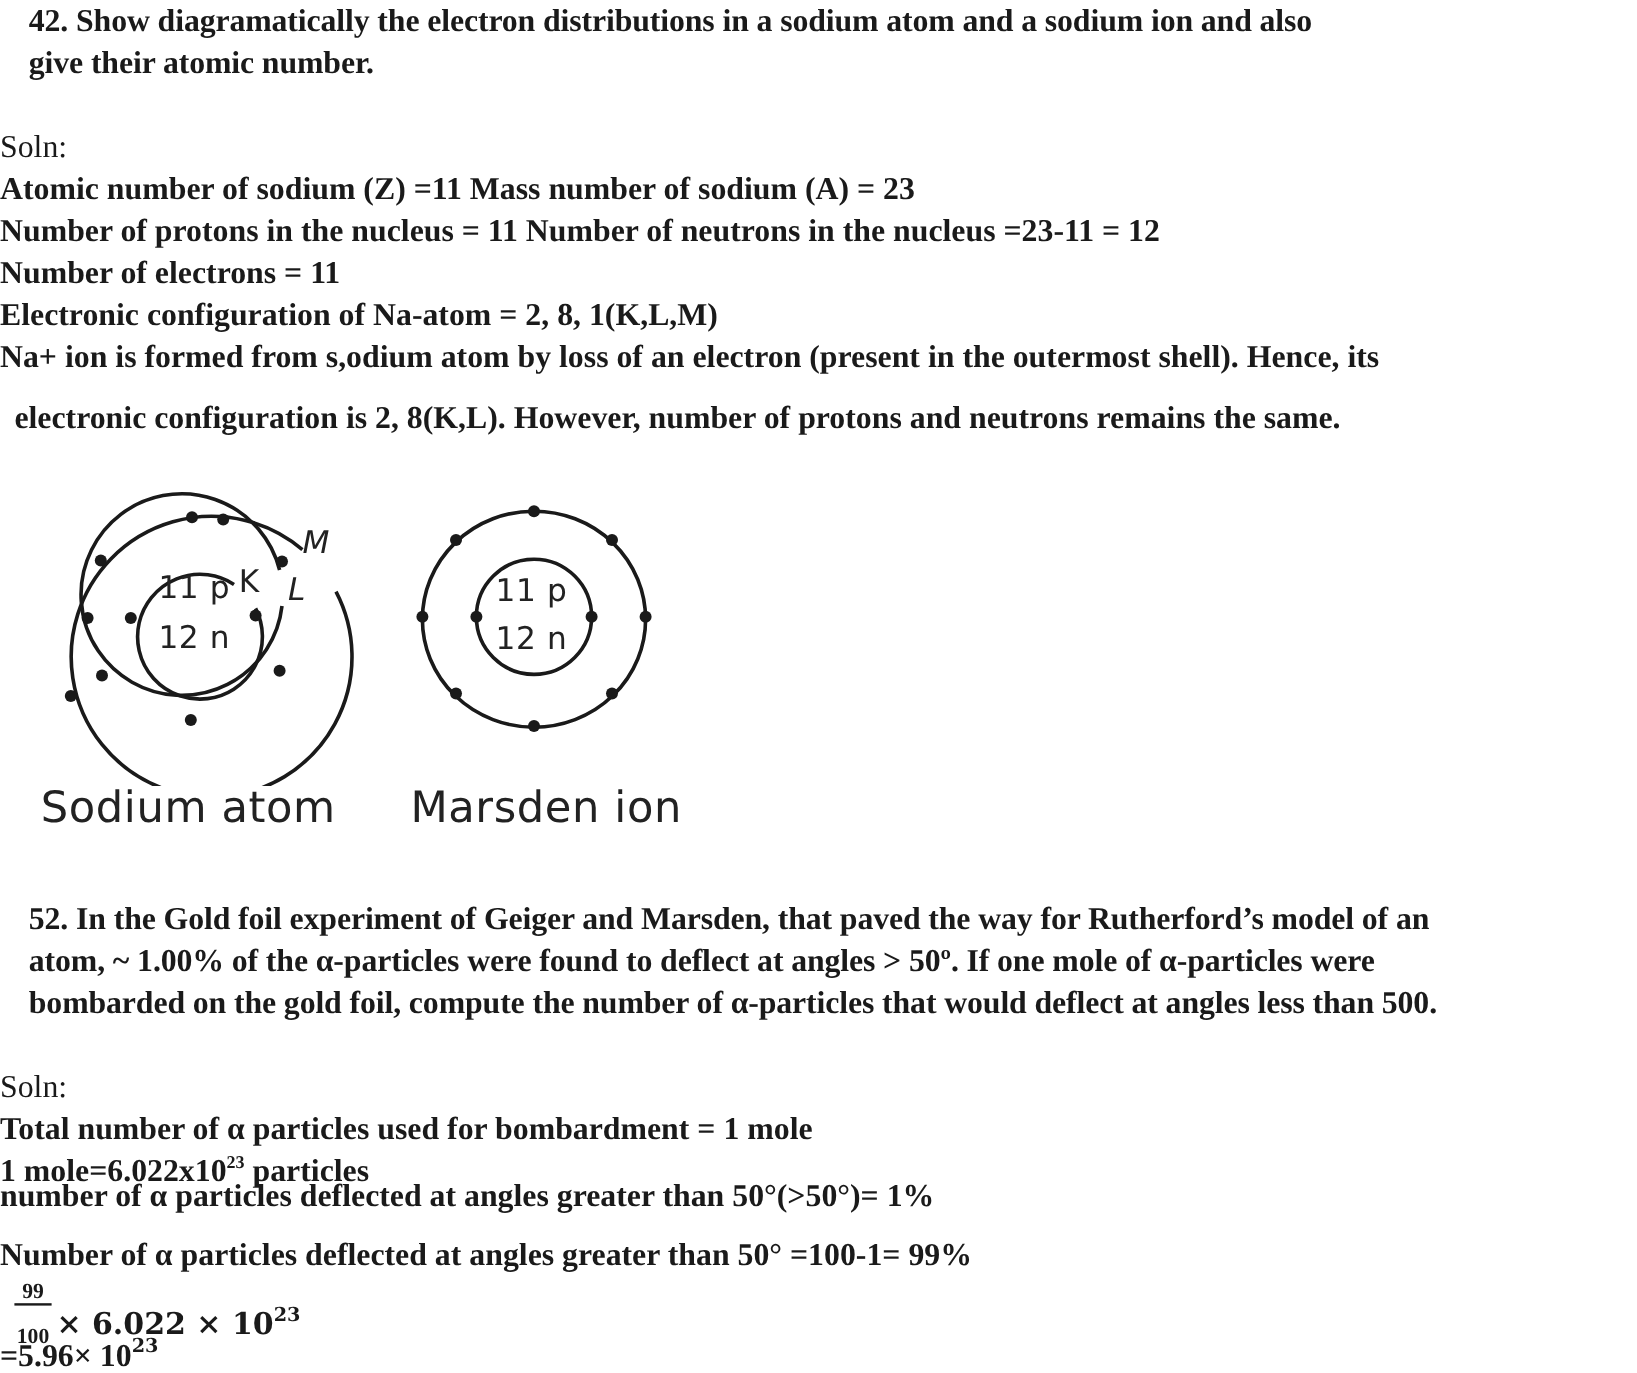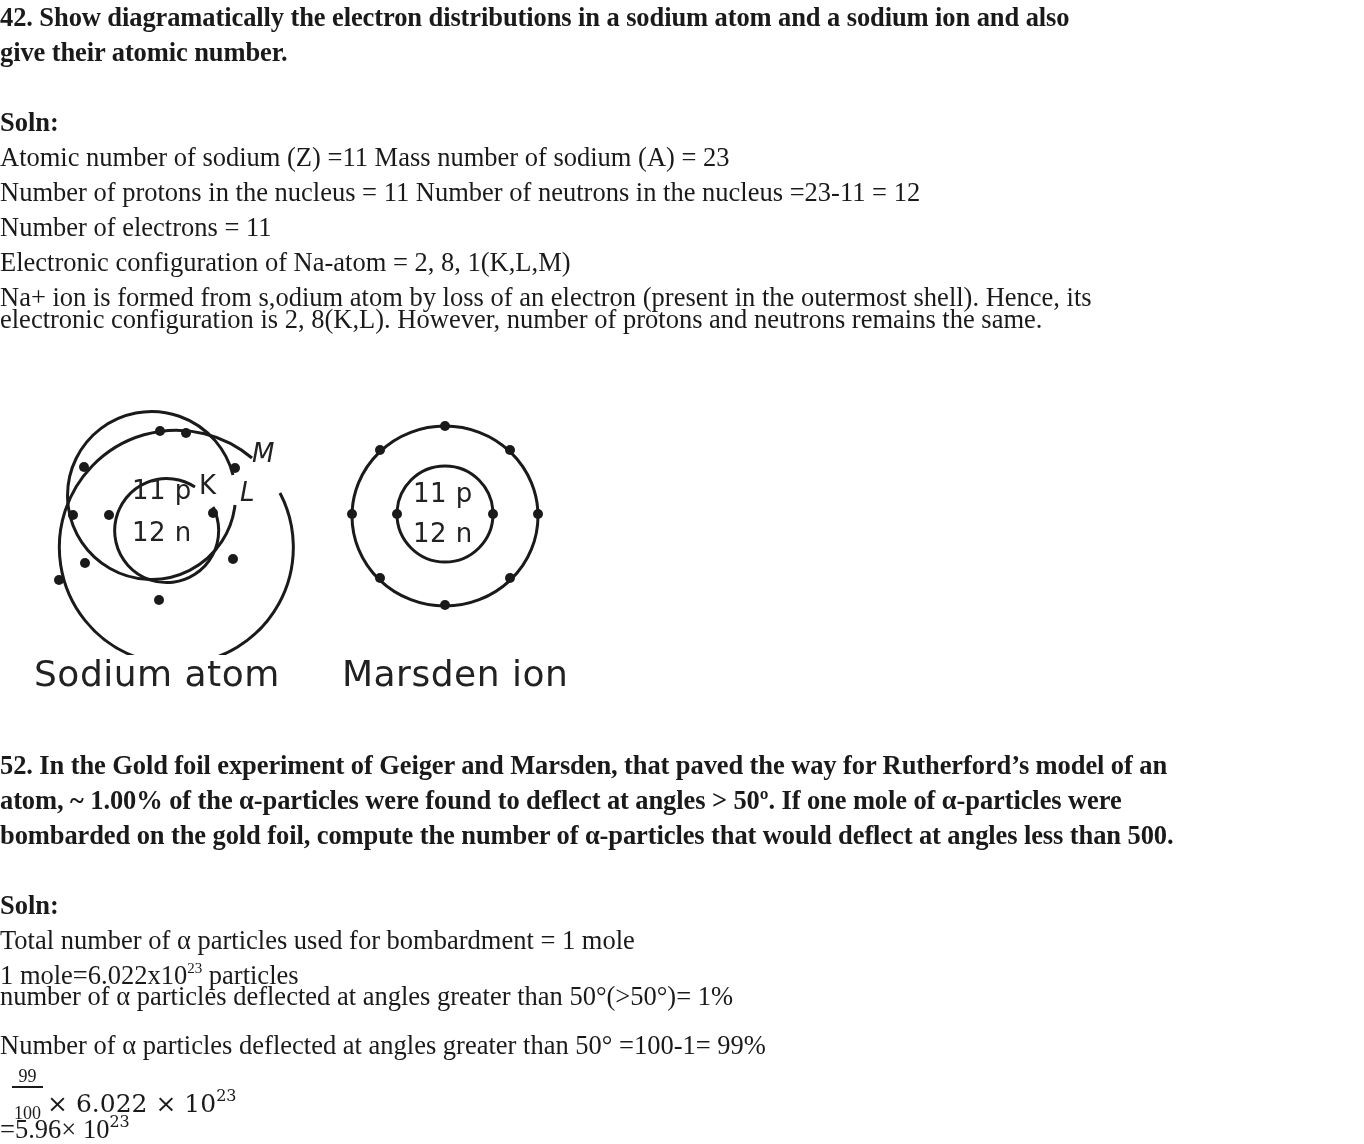--- a/index.html
+++ b/index.html
@@ -3,25 +3,25 @@
 <meta charset="utf-8">
 <style>
   html, body { margin: 0; padding: 0; background: #ffffff; }
   body {
     width: 1364px; height: 1144px; overflow: hidden; position: relative;
     font-family: "Liberation Serif", "DejaVu Serif", serif;
     color: #1a1a1a;
   }
   .q {
     position: absolute; left: 0; font-weight: bold; font-size: 26.5px;
-    line-height: 35px; letter-spacing: -0.1px;
+    line-height: 35px; letter-spacing: -0.1px; padding-left: 24px;
   }
-  .soln { position: absolute; left: 0; font-weight: bold; font-size: 26.5px; line-height: 35px; }
+  .soln { position: absolute; left: 0; font-weight: normal; font-size: 26.5px; line-height: 35px; }
   .line {
-    position: absolute; left: 0; font-size: 26.5px; line-height: 35px; white-space: nowrap;
+    position: absolute; left: 0; font-size: 26.5px; line-height: 35px; white-space: nowrap; font-weight: bold;
   }
   sup { font-size: 15px; vertical-align: 11px; line-height: 0; }
   .frac { display: inline-block; vertical-align: middle; text-align: center; font-size: 18px; line-height: 20px; margin: 0 4px 0 12px; position: relative; top: -4px; }
   .frac .num { display: block; border-bottom: 2px solid #1a1a1a; padding: 0 4px; }
   .frac .den { display: block; padding: 15px 2px; }
   .math { font-family: "DejaVu Serif", serif; font-size: 25px; }
   .diagram { position: absolute; }
   .diag-label {
     position: absolute; font-family: "DejaVu Sans", sans-serif; font-size: 36px;
     color: #222; letter-spacing: 0.5px; font-weight: 500; white-space: nowrap;
@@ -31,21 +31,21 @@
 <body>
 
 <div class="q" style="top:0px;">42. Show diagramatically the electron distributions in a sodium atom and a sodium ion and also</div>
 <div class="q" style="top:35px;">give their atomic number.</div>
 <div class="soln" style="top:105px;">Soln:</div>
 <div class="line" style="top:140px;">Atomic number of sodium (Z) =11 Mass number of sodium (A) = 23</div>
 <div class="line" style="top:175px;">Number of protons in the nucleus = 11 Number of neutrons in the nucleus =23-11 = 12</div>
 <div class="line" style="top:210px;">Number of electrons = 11</div>
 <div class="line" style="top:245px;">Electronic configuration of Na-atom = 2, 8, 1(K,L,M)</div>
 <div class="line" style="top:280px;">Na+ ion is formed from s,odium atom by loss of an electron (present in the outermost shell). Hence, its</div>
-<div class="line" style="top:302px;">electronic configuration is 2, 8(K,L). However, number of protons and neutrons remains the same.</div>
+<div class="line" style="top:331px;margin-left:12px;">electronic configuration is 2, 8(K,L). However, number of protons and neutrons remains the same.</div>
 
 <svg class="diagram" style="left:30px; top:395px;" width="280" height="260" viewBox="0 0 280 260">
   <g fill="none" stroke="#1a1a1a" stroke-width="3">
 
     <path d="M 222 63 A 117 117 0 1 0 250 98"></path>
 
     <path d="M 205 110 A 84 84 0 1 1 203 80"></path>
 
     <path d="M 165 92 A 52 52 0 1 0 183 112"></path>
   </g>

